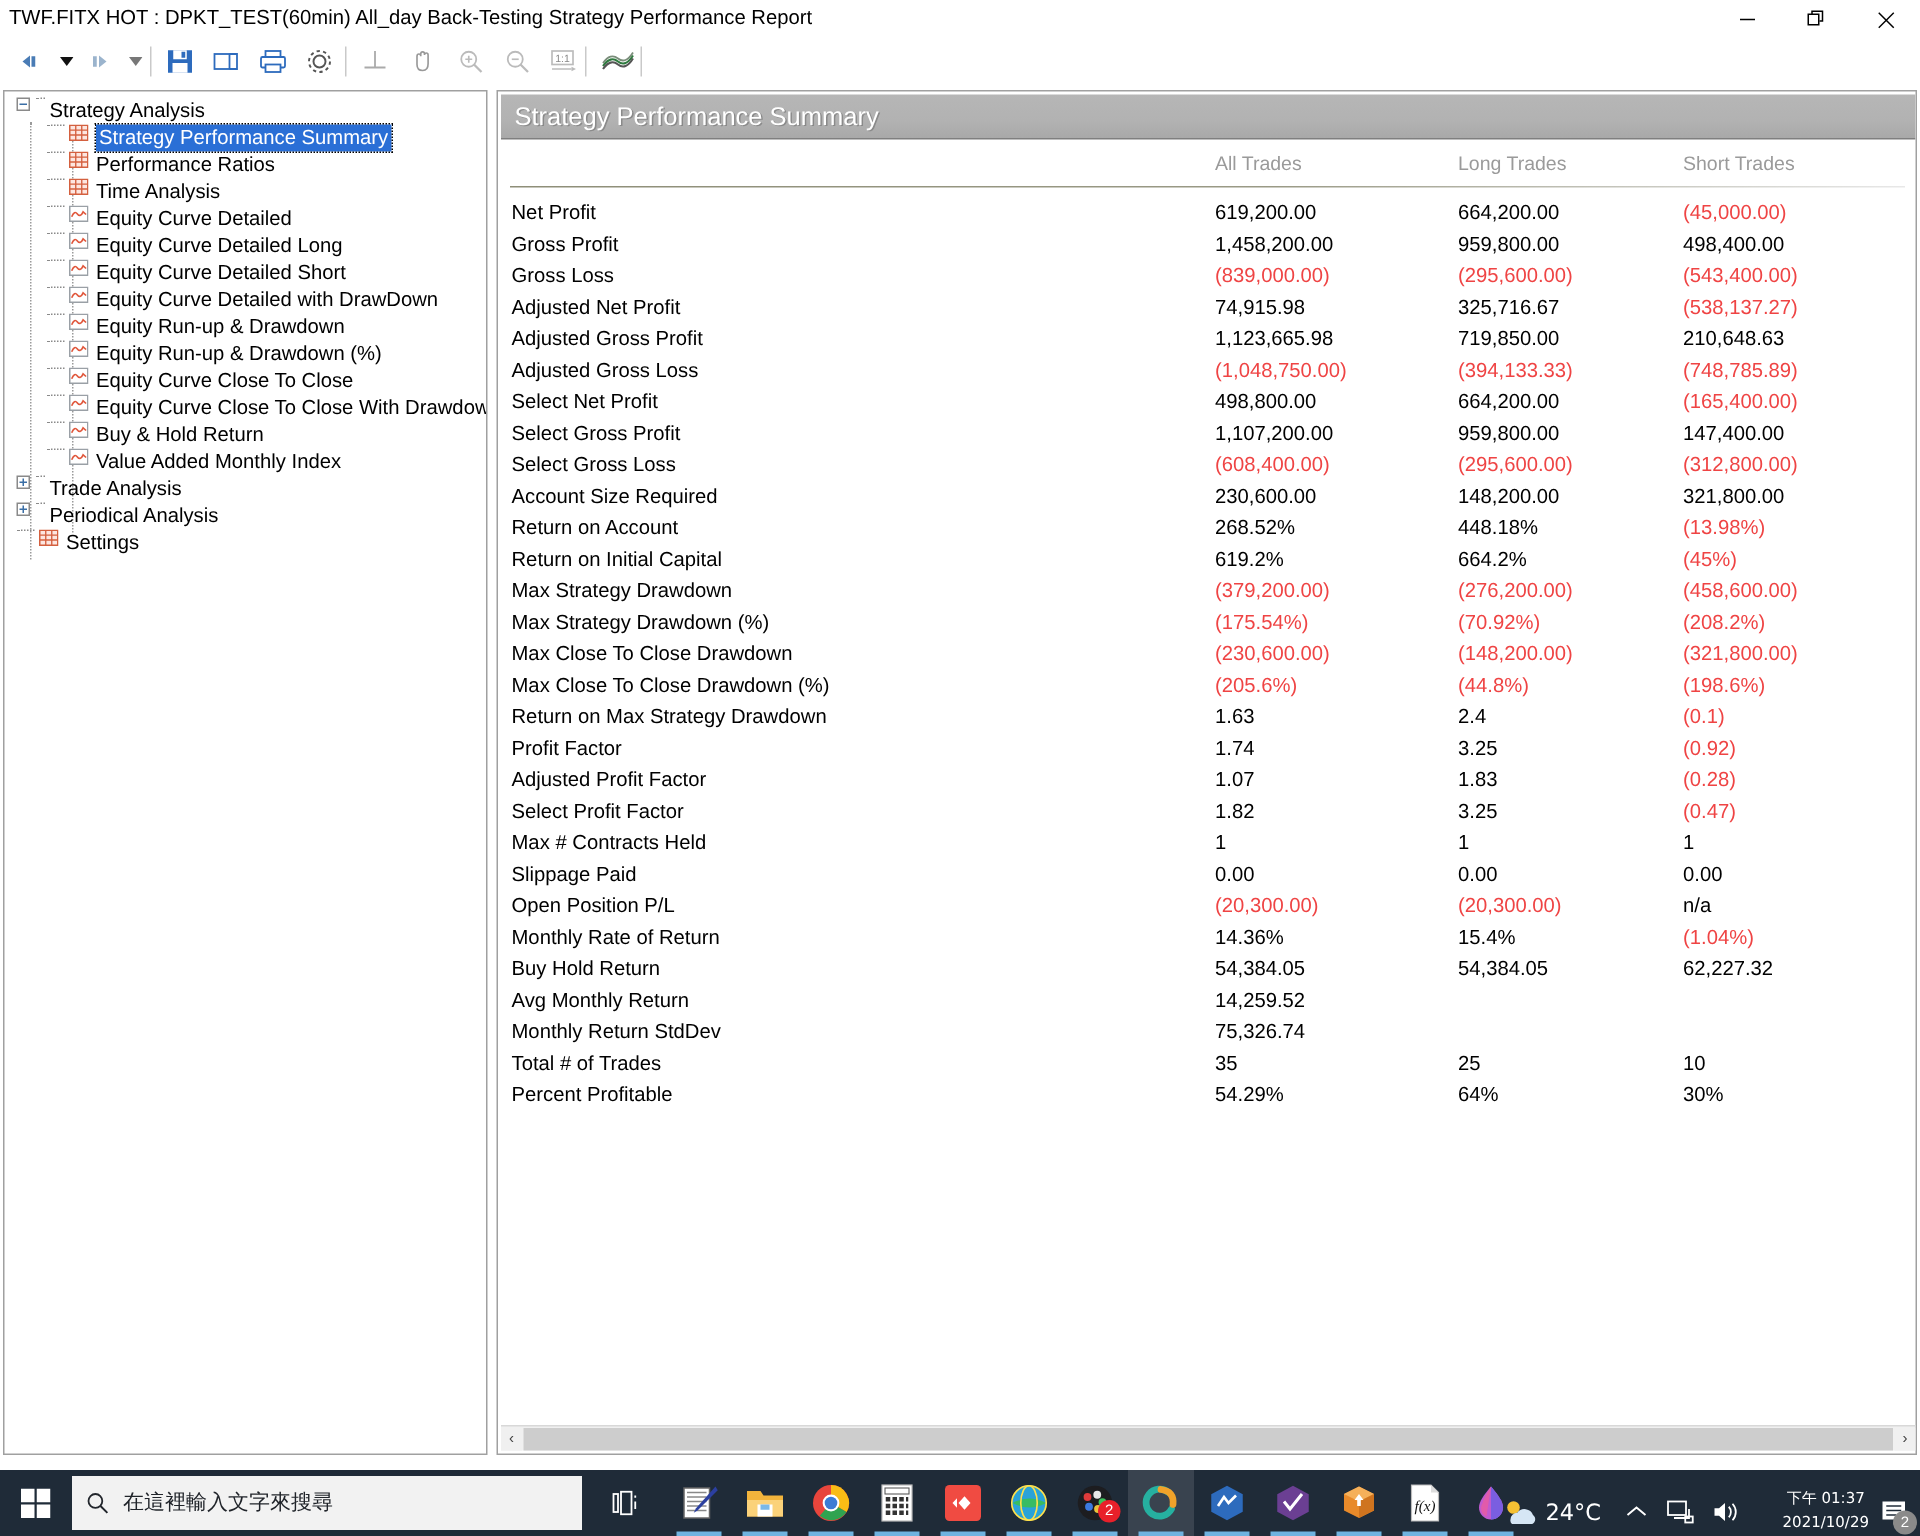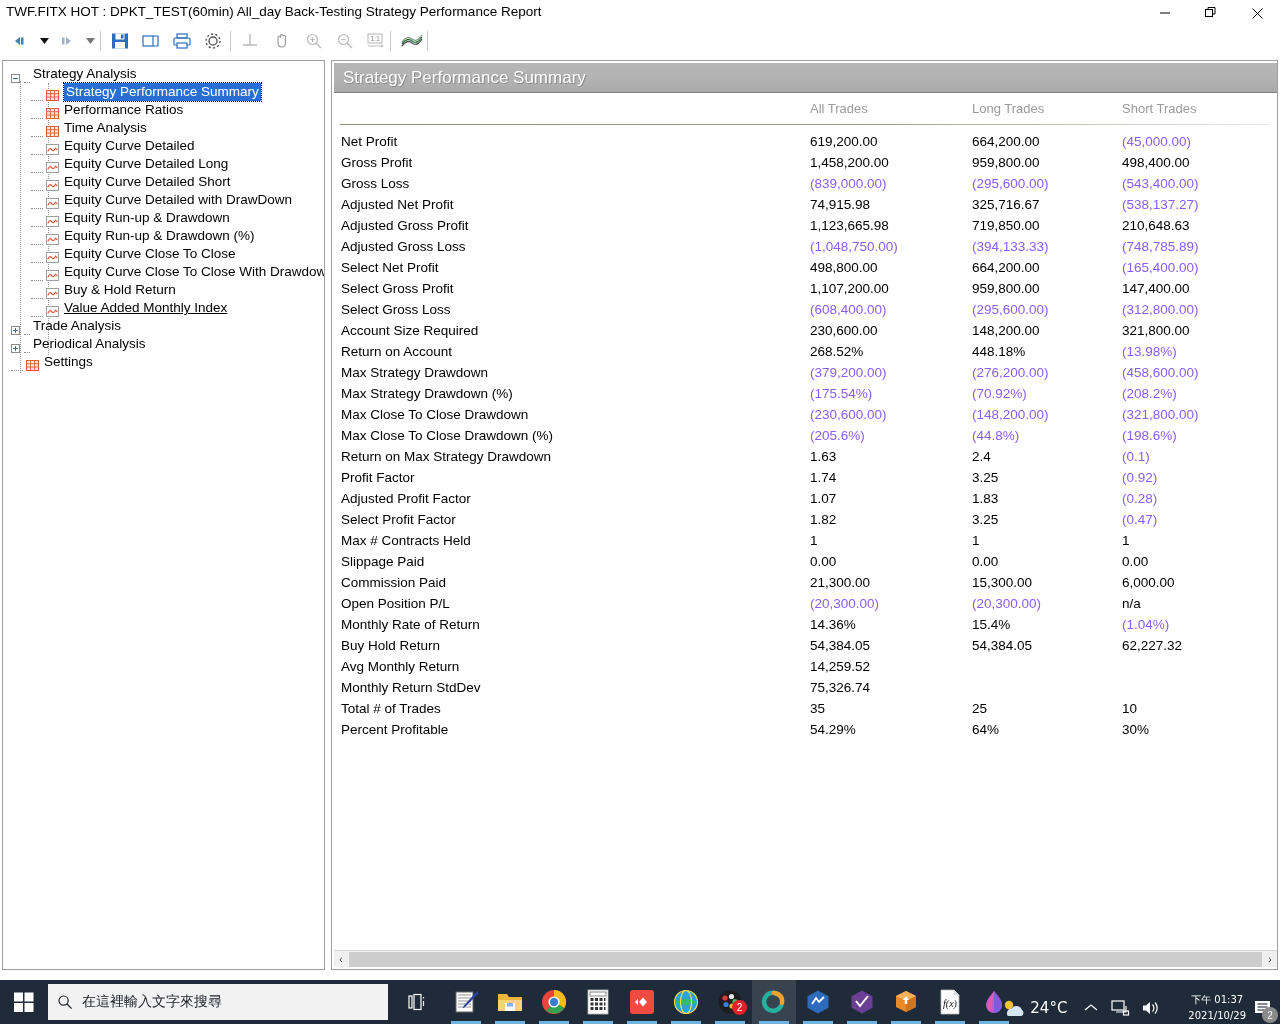--- a/index.html
+++ b/index.html
@@ -39,21 +39,21 @@
 
   
   #main { position: absolute; left: 0; top: 56px; width: 1280px; height: 924px; background:#ffffff; }
 
   
   #treepanel {
     position: absolute; left: 2px; top: 4px; width: 323px; height: 910px;
     border: 1px solid #a0a0a0; background: #ffffff; overflow: hidden;
   }
   .tnode { position: absolute; height: 18px; white-space: nowrap;
-           font-size: 13.5px; color: #000; display: flex; align-items: flex-end; }
+           font-size: 13.5px; color: #000; display: flex; align-items: flex-start; }
   .tlabel { line-height: 18px; }
   .tlabel.sel {
     background: #2a6fd6; color: #ffffff; outline: 1px dotted #000; padding: 0 2px;
   }
   .expander {
     width: 9px; height: 9px; border: 1px solid #8a8a8a; background: #fff;
     display: inline-flex; align-items: center; justify-content: center;
     margin-right: 4px; flex: 0 0 auto; position: relative;
   }
   .expander::before { content:""; position:absolute; width:5px; height:1px; background:#3a6ea5; }
@@ -80,21 +80,21 @@
   }
   #colhead { position: absolute; left: 0; top: 40px; width: 943px; height: 24px; text-align: center; }
   .ch { position: absolute; top: 0; font-size: 13px; color: #9a9a9a; }
   #headrule {
     position: absolute; left: 8px; top: 63px; width: 930px; height: 1px;
     background: linear-gradient(to right, #8e8e78 0%, #9a9a86 55%, #e8e8e8 100%);
   }
   #rows { position: absolute; left: 0; top: 70px; width: 943px; }
   .row { position: relative; height: 21px; }
   .cell { position: absolute; top: 0; font-size: 13.5px; color: #000; line-height: 21px; white-space: nowrap; }
-  .cell.neg { color: #8b5cf6; }
+  .cell.neg { color: #ef4444; }
   .c-label { left: 9px; }
   .c-all   { left: 478px; }
   .c-long  { left: 640px; }
   .c-short { left: 790px; }
 
   
   #hscroll {
     position: absolute; left: 2px; bottom: 2px; width: 943px; height: 17px;
     background: #f0f0f0; border-top: 1px solid #d8d8d8;
     display: flex; align-items: center;
@@ -363,21 +363,21 @@
           <span class="tlabel">Equity Curve Close To Close With Drawdown</span>
         </div>
         <div class="tnode" style="top: 220px; left: 28px;">
           <span class="dotline"></span>
           <svg class="ico" viewBox="0 0 13 11">
             <rect x="0.5" y="0.5" width="12" height="10" fill="#fff" stroke="#9aa0a6" stroke-width="1"></rect>
             <path d="M1.8 7.5 Q3.6 3 5.6 5.6 Q7.6 8.2 9.4 4.2 L11.4 6" fill="none" stroke="#e0573c" stroke-width="1.1"></path>
           </svg>
           <span class="tlabel">Buy &amp; Hold Return</span>
         </div>
-        <div class="tnode" style="top: 238px; left: 28px; text-decoration: underline;">
+        <div class="tnode" style="top: 238px; left: 28px;">
           <span class="dotline"></span>
           <svg class="ico" viewBox="0 0 13 11">
             <rect x="0.5" y="0.5" width="12" height="10" fill="#fff" stroke="#9aa0a6" stroke-width="1"></rect>
             <path d="M1.8 7.5 Q3.6 3 5.6 5.6 Q7.6 8.2 9.4 4.2 L11.4 6" fill="none" stroke="#e0573c" stroke-width="1.1"></path>
           </svg>
           <span class="tlabel">Value Added Monthly Index</span>
         </div>
         <div class="tnode" style="top: 256px; left: 8px;">
           <span class="expander plus"></span>
           <span class="dotline" style="width:6px"></span>
@@ -473,20 +473,26 @@
           <div class="cell c-long">148,200.00</div>
           <div class="cell c-short">321,800.00</div>
         </div>
         <div class="row">
           <div class="cell c-label">Return on Account</div>
           <div class="cell c-all">268.52%</div>
           <div class="cell c-long">448.18%</div>
           <div class="cell c-short neg">(13.98%)</div>
         </div>
         <div class="row">
+          <div class="cell c-label">Return on Initial Capital</div>
+          <div class="cell c-all">619.2%</div>
+          <div class="cell c-long">664.2%</div>
+          <div class="cell c-short neg">(45%)</div>
+        </div>
+        <div class="row">
           <div class="cell c-label">Max Strategy Drawdown</div>
           <div class="cell c-all neg">(379,200.00)</div>
           <div class="cell c-long neg">(276,200.00)</div>
           <div class="cell c-short neg">(458,600.00)</div>
         </div>
         <div class="row">
           <div class="cell c-label">Max Strategy Drawdown (%)</div>
           <div class="cell c-all neg">(175.54%)</div>
           <div class="cell c-long neg">(70.92%)</div>
           <div class="cell c-short neg">(208.2%)</div>
@@ -531,26 +537,20 @@
           <div class="cell c-label">Max # Contracts Held</div>
           <div class="cell c-all">1</div>
           <div class="cell c-long">1</div>
           <div class="cell c-short">1</div>
         </div>
         <div class="row">
           <div class="cell c-label">Slippage Paid</div>
           <div class="cell c-all">0.00</div>
           <div class="cell c-long">0.00</div>
           <div class="cell c-short">0.00</div>
-        </div>
-        <div class="row">
-          <div class="cell c-label">Commission Paid</div>
-          <div class="cell c-all">21,300.00</div>
-          <div class="cell c-long">15,300.00</div>
-          <div class="cell c-short">6,000.00</div>
         </div>
         <div class="row">
           <div class="cell c-label">Open Position P/L</div>
           <div class="cell c-all neg">(20,300.00)</div>
           <div class="cell c-long neg">(20,300.00)</div>
           <div class="cell c-short">n/a</div>
         </div>
         <div class="row">
           <div class="cell c-label">Monthly Rate of Return</div>
           <div class="cell c-all">14.36%</div>

